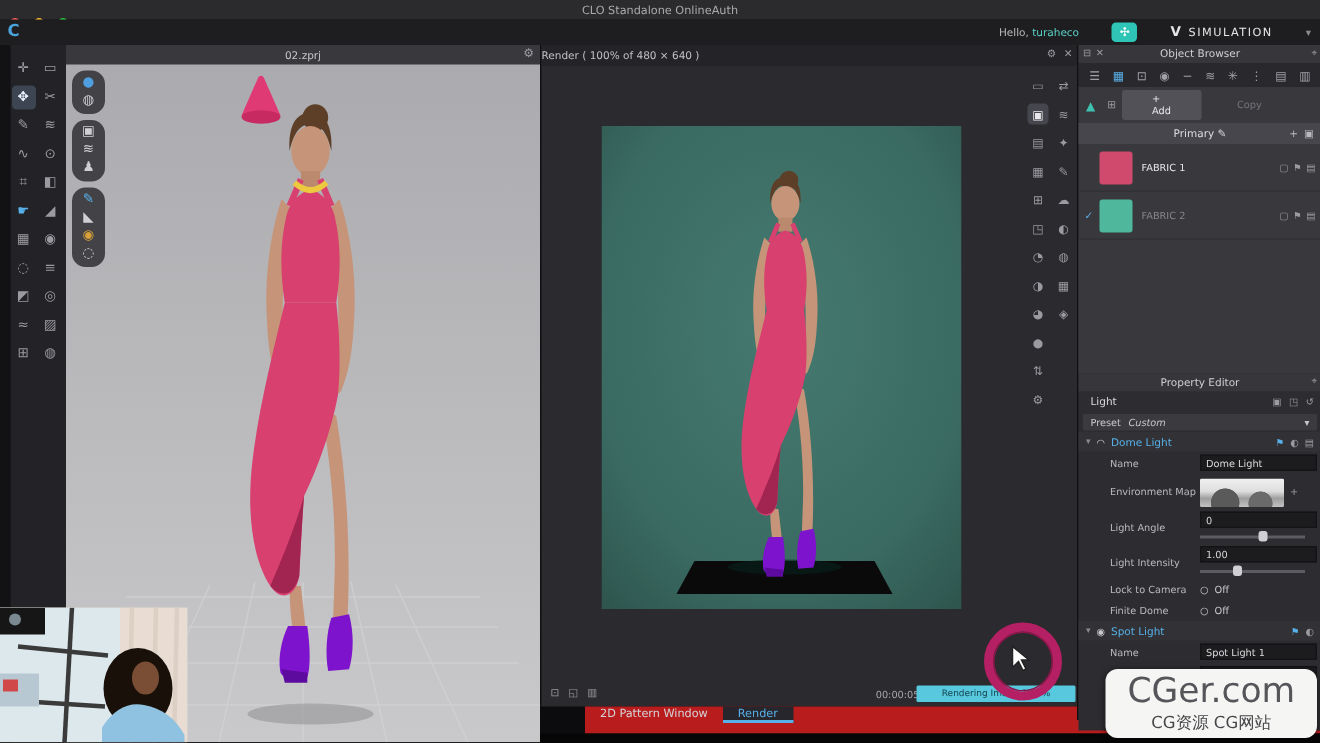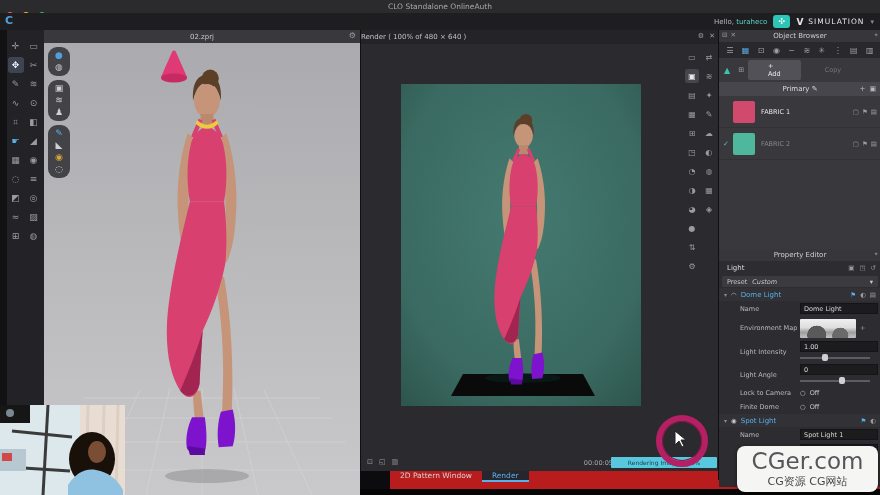--- a/index.html
+++ b/index.html
@@ -8,21 +8,21 @@
        -webkit-font-smoothing:antialiased;}
   .abs{position:absolute;}
   
   .titlebar{left:0;top:0;width:880px;height:13px;background:#2b2b2d;border-bottom:1px solid #151517;}
   .tl{width:6px;height:6px;border-radius:50%;display:inline-block;margin-right:5px;}
   .tl-wrap{position:absolute;left:7px;top:3px;}
   .title-text{position:absolute;left:0;right:0;top:2px;text-align:center;font-size:7.5px;color:#a9a9ad;}
   
   .topbar{left:0;top:13px;width:880px;height:17px;background:#1e1e21;}
   .clo-logo{position:absolute;left:5px;top:1px;font-size:11px;font-weight:bold;color:#4aa3dc;}
-  .topbar-right{position:absolute;right:6px;top:0;height:17px;display:flex;align-items:center;gap:6px;}
+  .topbar-right{position:absolute;right:6px;top:0;height:17px;display:flex;align-items:center;gap:22px;}
   .greeting{font-size:7px;color:#b9b9bd;}
   .greeting b{color:#5ad2c8;font-weight:normal;}
   .app-btn{width:17px;height:13px;background:#2ec4b6;border-radius:3px;color:#fff;font-size:8px;
            display:flex;align-items:center;justify-content:center;}
   .sim{display:flex;align-items:center;gap:4px;font-size:7.5px;letter-spacing:1px;color:#e6e6ea;}
   .sim .v{font-weight:bold;font-size:9px;}
   .caret{color:#8a8a90;font-size:7px;}
   
   .left-edge{left:0;top:30px;width:7px;height:465px;background:#121214;}
   .left-tools{left:7px;top:30px;width:37px;height:465px;background:#232327;display:grid;
@@ -458,36 +458,36 @@
           </span>
       </div>
       <div class="pe-row" style="height:24px">
         <span class="lbl">Environment Map</span>
         <span class="pe-ctrl" style="gap:4px">
           <span class="envthumb"></span>
           <span style="color:#9a9aa0">+</span>
         </span>
       </div>
       <div class="pe-row" style="height:23px">
+        <span class="lbl">Light Angle</span>
+        <span class="pe-ctrl" style="flex-direction:column;align-items:flex-start;gap:2px">
+          <input class="pe-input" value="0" style="">
+          <span class="slider">
+            <span class="track"></span>
+              <span class="thumb" style="left:56%"></span>
+          </span>
+        </span>
+      </div>
+      <div class="pe-row" style="height:23px">
         <span class="lbl">Light Intensity</span>
         <span class="pe-ctrl" style="flex-direction:column;align-items:flex-start;gap:2px">
           <input class="pe-input" value="1.00" style="">
           <span class="slider">
             <span class="track"></span>
               <span class="thumb" style="left:32%"></span>
-          </span>
-        </span>
-      </div>
-      <div class="pe-row" style="height:23px">
-        <span class="lbl">Light Angle</span>
-        <span class="pe-ctrl" style="flex-direction:column;align-items:flex-start;gap:2px">
-          <input class="pe-input" value="0" style="">
-          <span class="slider">
-            <span class="track"></span>
-              <span class="thumb" style="left:56%"></span>
           </span>
         </span>
       </div>
       <div class="pe-row" style="height:14px">
         <span class="lbl">Lock to Camera</span>
         <span class="pe-ctrl toggle">
           <span>○</span>
           <span>Off</span>
         </span>
       </div>

